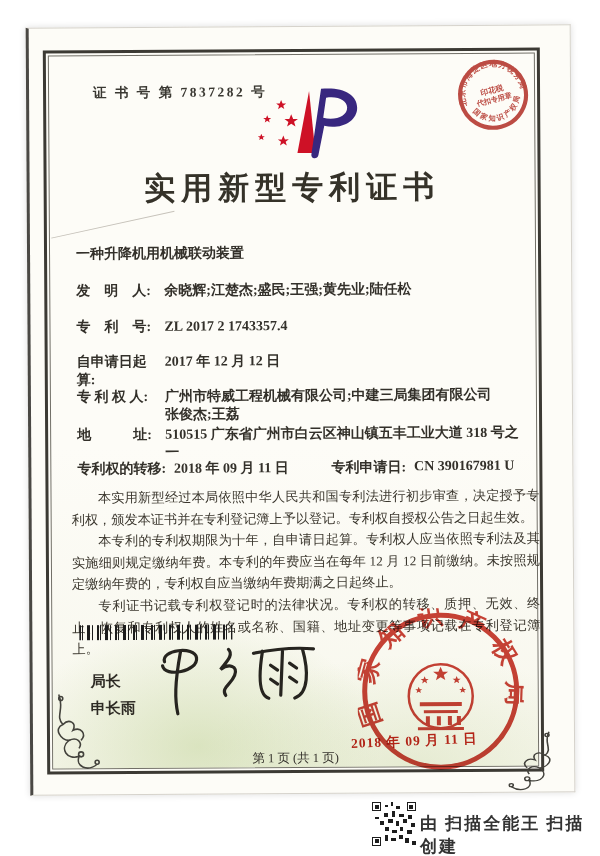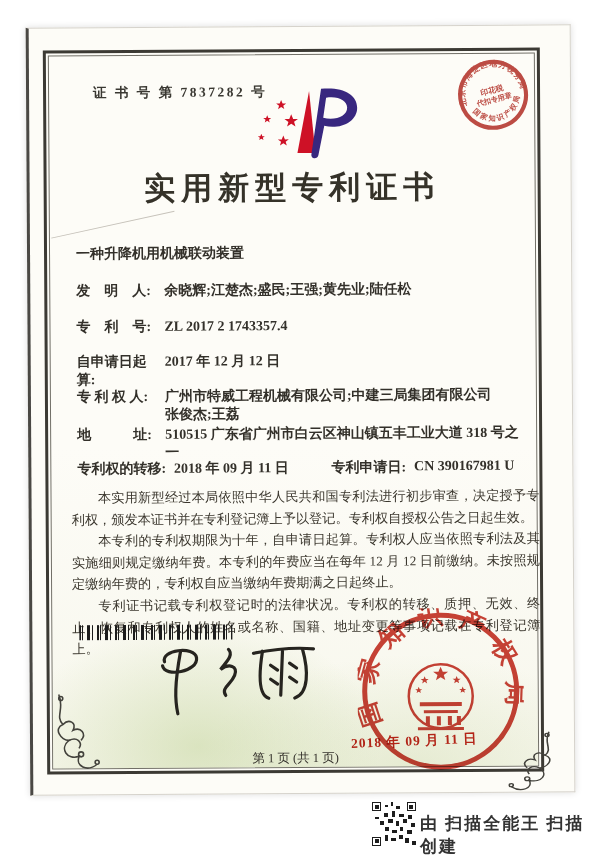--- a/index.html
+++ b/index.html
@@ -143,20 +143,24 @@
     </div>
 
     <div class="body-text">
       <p>本实用新型经过本局依照中华人民共和国专利法进行初步审查，决定授予专利权，颁发本证书并在专利登记簿上予以登记。专利权自授权公告之日起生效。</p>
       <p>本专利的专利权期限为十年，自申请日起算。专利权人应当依照专利法及其实施细则规定缴纳年费。本专利的年费应当在每年 12 月 12 日前缴纳。未按照规定缴纳年费的，专利权自应当缴纳年费期满之日起终止。</p>
       <p>专利证书记载专利权登记时的法律状况。专利权的转移、质押、无效、终止、恢复和专利权人的姓名或名称、国籍、地址变更等事项记载在专利登记簿上。</p>
     </div>
 
     <div class="barcode"></div>
 
+    <div class="director">
+      <div>局长</div>
+      <div>申长雨</div>
+    </div>
 
     <svg class="signature" width="175" height="85" viewBox="0 0 175 85">
       <g stroke="#26241f" stroke-width="3.2" fill="none" stroke-linecap="round">
         <path d="M30,14 C24,46 24,62 27,76"></path>
         <path d="M14,24 C10,12 44,8 46,20 C48,34 14,40 12,28"></path>
         <path d="M78,12 C84,18 74,26 70,32 C78,26 88,28 84,38 C80,48 70,50 75,58"></path>
         <path d="M103,16 C124,12 144,10 163,12"></path>
         <path d="M112,14 C108,38 108,58 118,61"></path>
         <path d="M152,12 C158,34 158,56 144,61"></path>
         <path d="M132,14 L130,58"></path>

